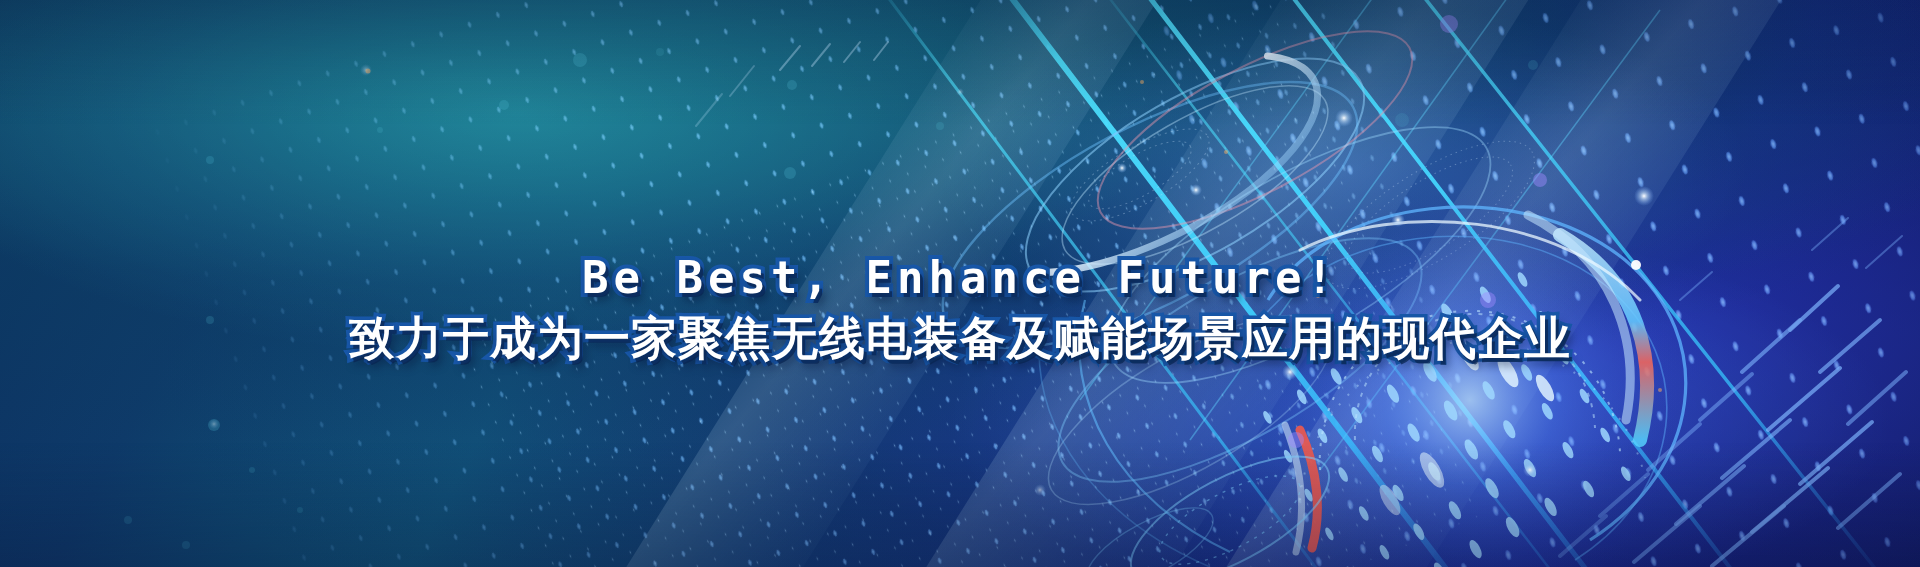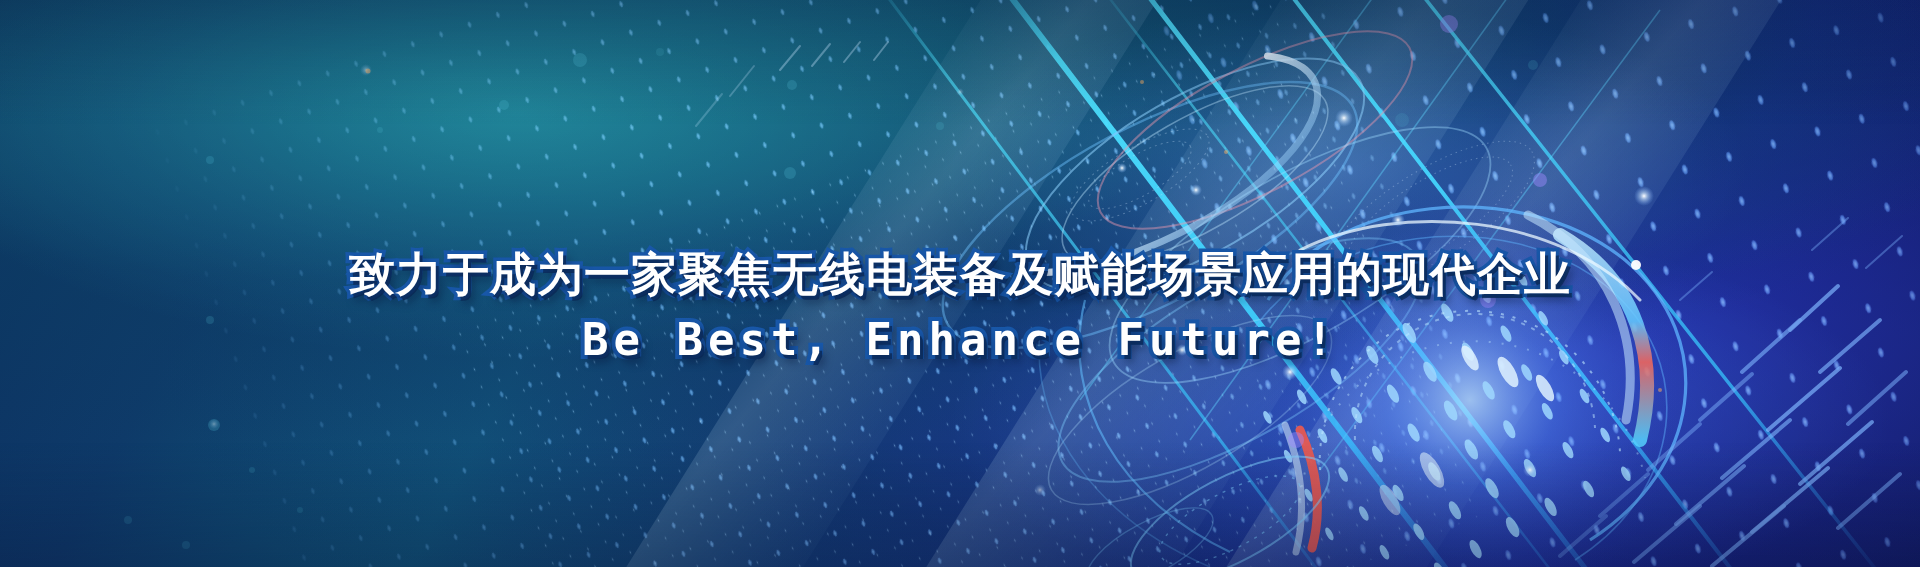--- a/index.html
+++ b/index.html
@@ -346,18 +346,18 @@
         <circle cx="1449" cy="24" r="9"></circle>
         <circle cx="1540" cy="180" r="7"></circle>
         <circle cx="1488" cy="300" r="8"></circle>
         <circle cx="1296" cy="440" r="8"></circle>
       </g>
 
     </g>
   </svg>
 
   <div id="text-block">
+    <div id="headline-en">Be Best, Enhance Future!</div>
     <div id="headline-cn">致力于成为一家聚焦无线电装备及赋能场景应用的现代企业</div>
-    <div id="headline-en">Be Best, Enhance Future!</div>
   </div>
 
   <div class="layer" id="bg-vignette"></div>
 </div>
 
 </body></html>

